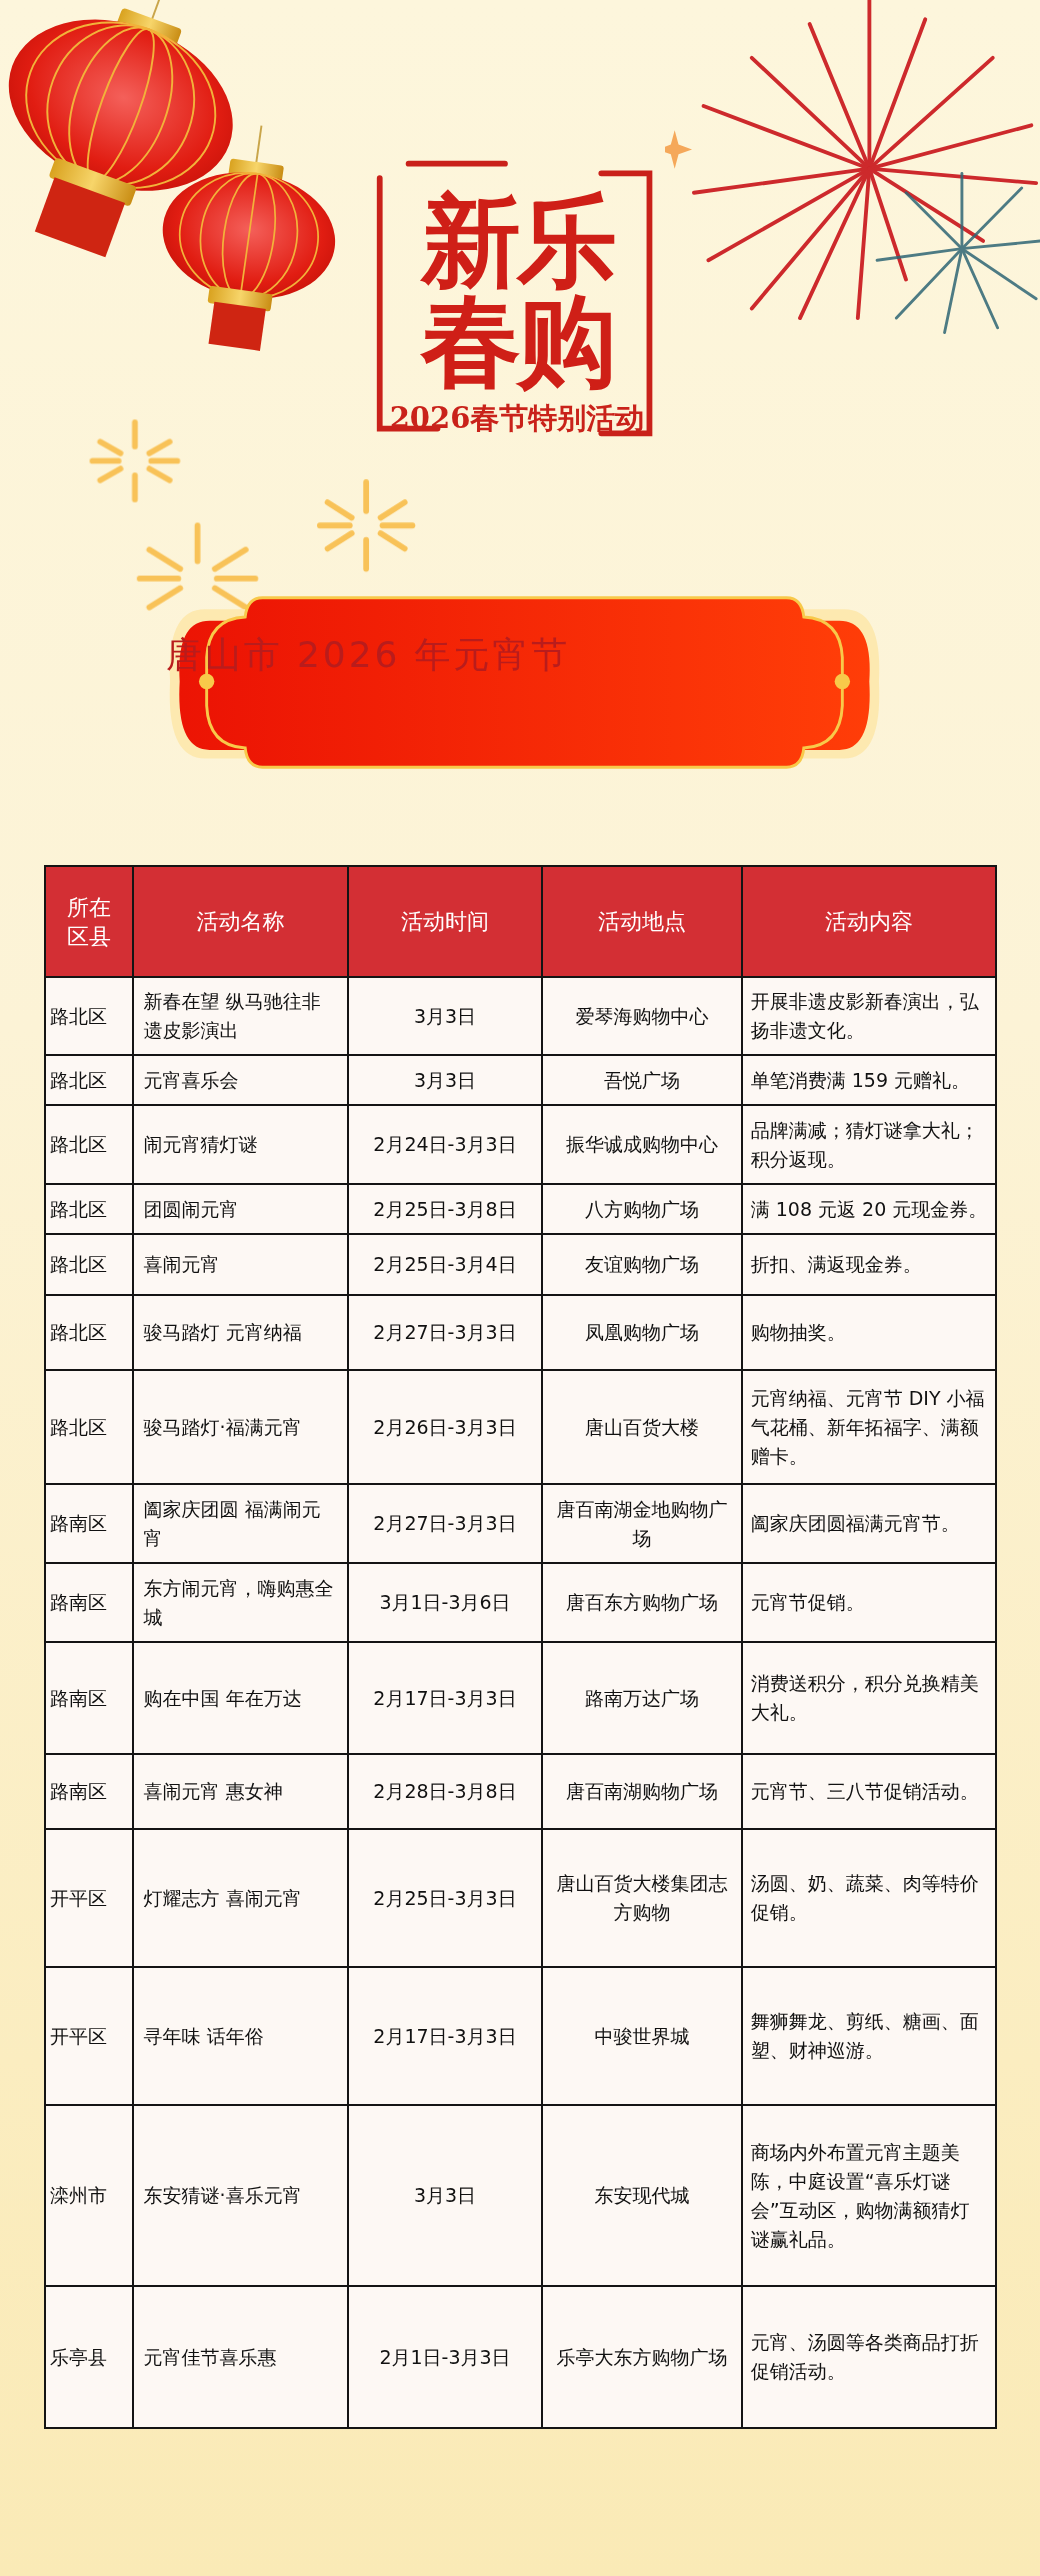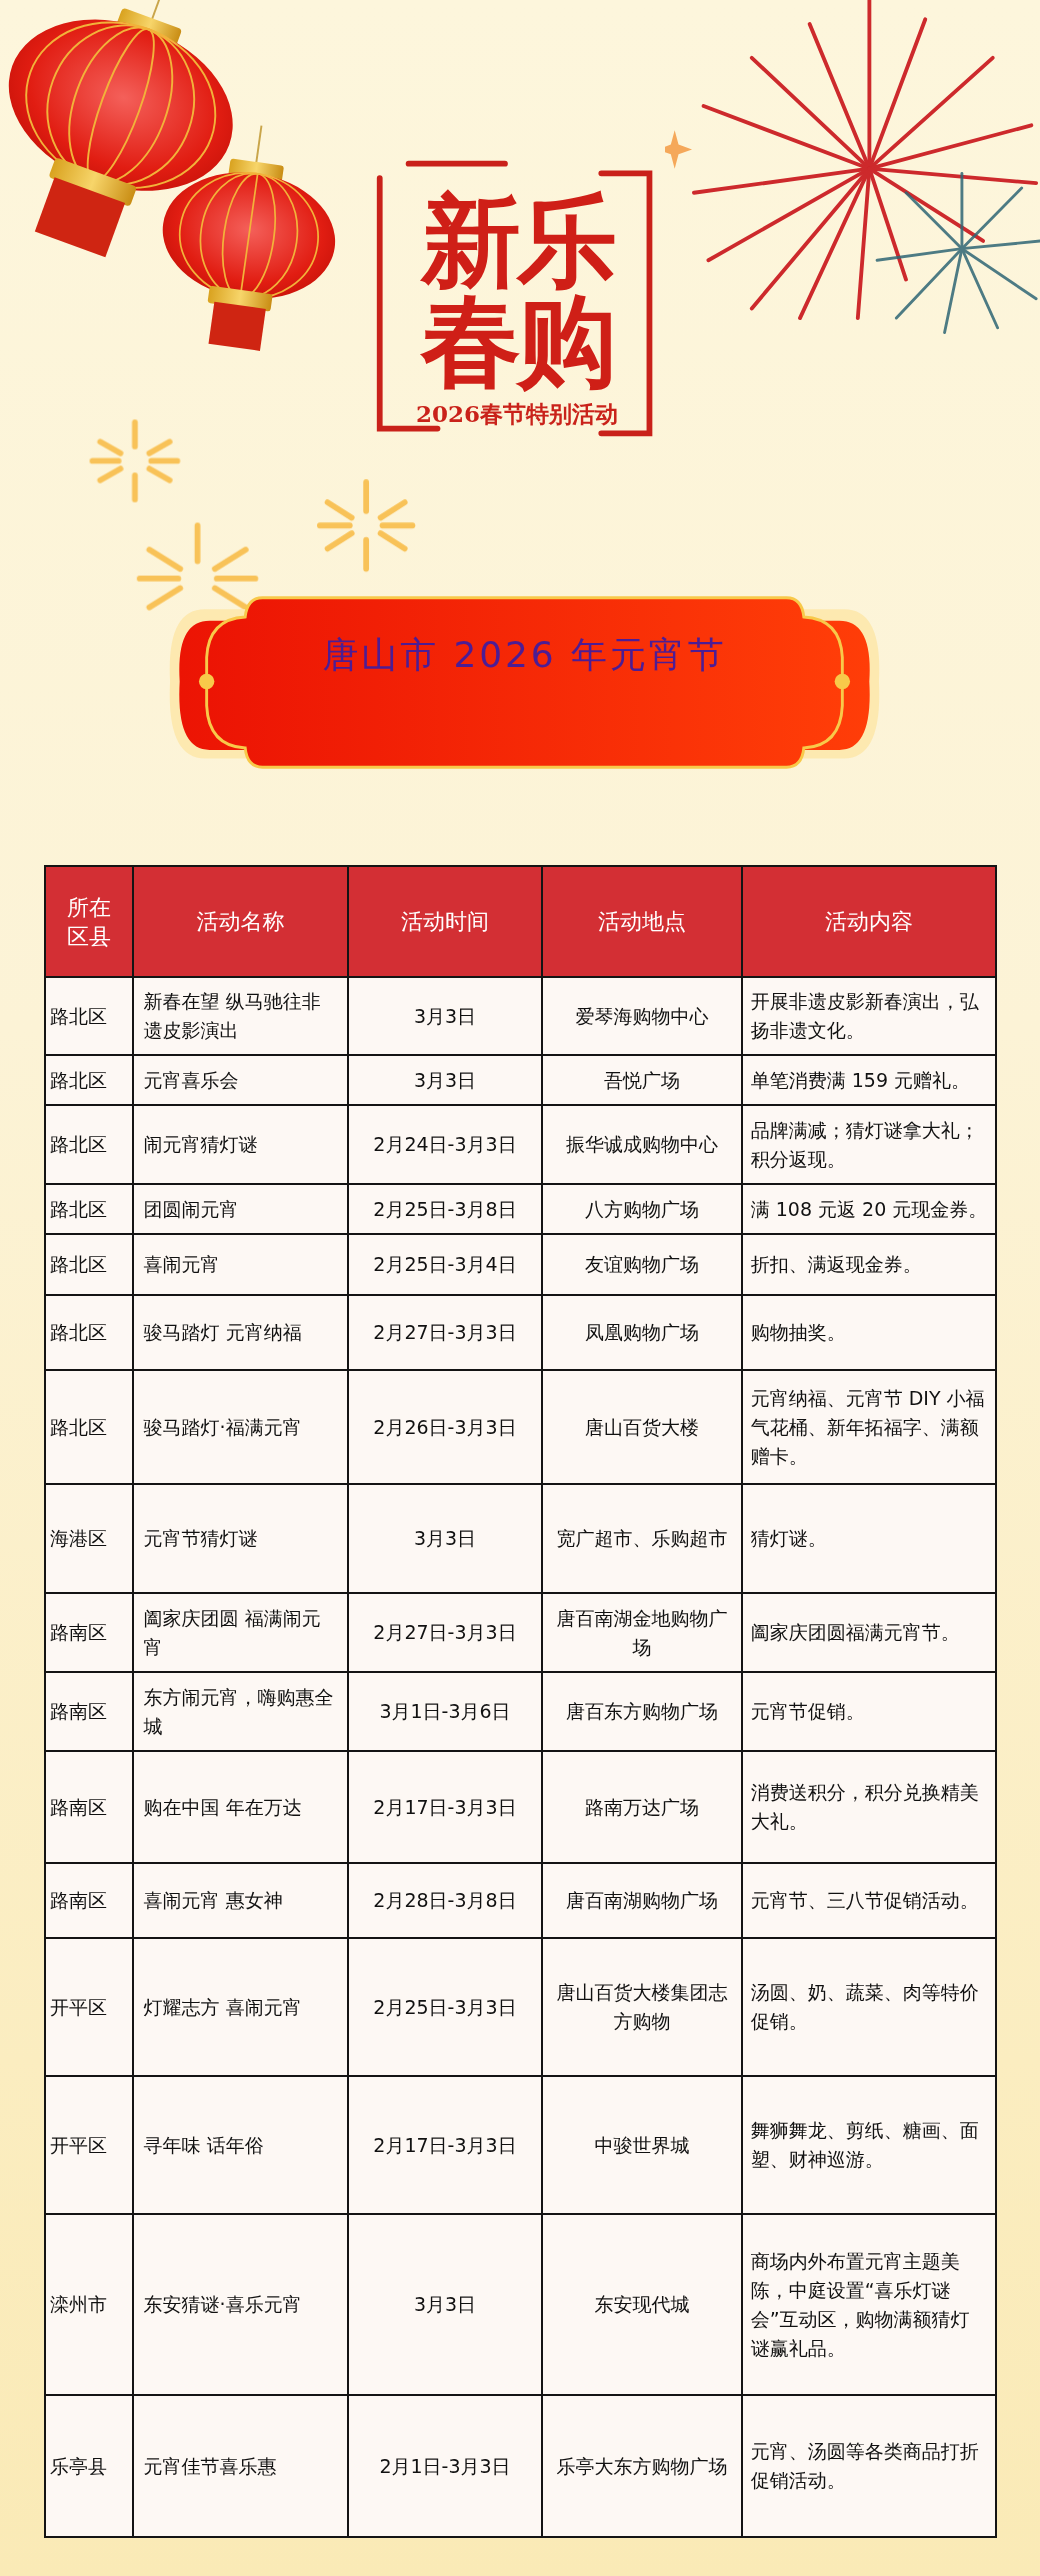--- a/index.html
+++ b/index.html
@@ -15,28 +15,28 @@
   .logo-big {
     position:absolute; left:0; width:100%; text-align:center;
     font-family: "DejaVu Serif", "Liberation Serif", serif; font-weight:bold;
     color:#cf1f17; font-size:100px; line-height:100px; letter-spacing:-3.9px;
   }
   .logo-l1 { top:37px; }
   .logo-l2 { top:137px; }
   .logo-sub {
     position:absolute; left:0; width:100%; text-align:center; top:245px;
     font-family: "DejaVu Serif", "Liberation Serif", serif; font-weight:bold;
-    color:#c9221a; font-size:23px; letter-spacing:0px;
+    color:#c9221a; font-size:29px; letter-spacing:0px;
   }
   
   #banner { left:166px; top:590px; width:717px; height:183px; }
   #banner svg { position:absolute; left:0; top:0; }
   .banner-text {
-    position:absolute; left:0; width:100%; text-align:center;
-    color:#4c1d95; font-size:36px; letter-spacing:2.9px;
+    position:absolute; left:0; width:100%; text-align:left;
+    color:#b91c1c; font-size:36px; letter-spacing:2.9px;
     font-family: "DejaVu Sans", "Liberation Sans", sans-serif;
   }
   .bt1 { top:41px; }
   .bt2 { top:95px; }
   
   #table-wrap { left:44px; top:865px; width:951px; }
   table {
     border-collapse:collapse; width:951px; table-layout:fixed;
     font-family: "DejaVu Sans", "Liberation Sans", sans-serif;
     font-size:19px; color:#111;
@@ -256,27 +256,20 @@
           <td class="c-loc">凤凰购物广场</td>
           <td class="c-desc">购物抽奖。</td>
         </tr>
         <tr style="height: 114px;">
           <td class="c-dist">路北区</td>
           <td class="c-name">骏马踏灯·福满元宵</td>
           <td class="c-time">2月26日-3月3日</td>
           <td class="c-loc">唐山百货大楼</td>
           <td class="c-desc">元宵纳福、元宵节 DIY 小福气花桶、新年拓福字、满额赠卡。</td>
         </tr>
-        <tr style="height: 109px;">
-          <td class="c-dist">海港区</td>
-          <td class="c-name">元宵节猜灯谜</td>
-          <td class="c-time">3月3日</td>
-          <td class="c-loc">宽广超市、乐购超市</td>
-          <td class="c-desc">猜灯谜。</td>
-        </tr>
         <tr style="height: 79px;">
           <td class="c-dist">路南区</td>
           <td class="c-name">阖家庆团圆  福满闹元宵</td>
           <td class="c-time">2月27日-3月3日</td>
           <td class="c-loc">唐百南湖金地购物广场</td>
           <td class="c-desc">阖家庆团圆福满元宵节。</td>
         </tr>
         <tr style="height: 79px;">
           <td class="c-dist">路南区</td>
           <td class="c-name">东方闹元宵，嗨购惠全城</td>

